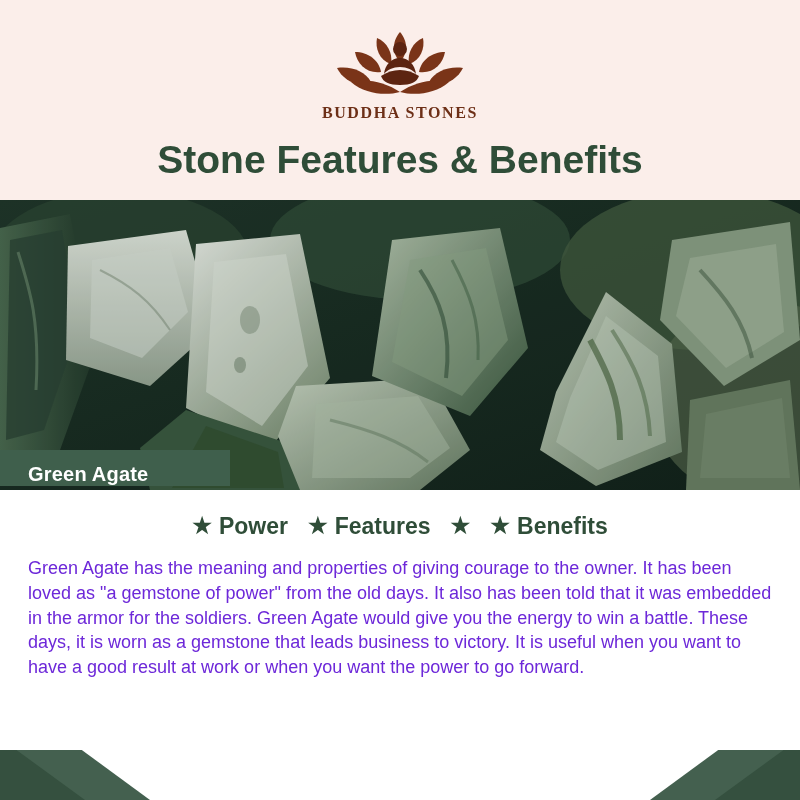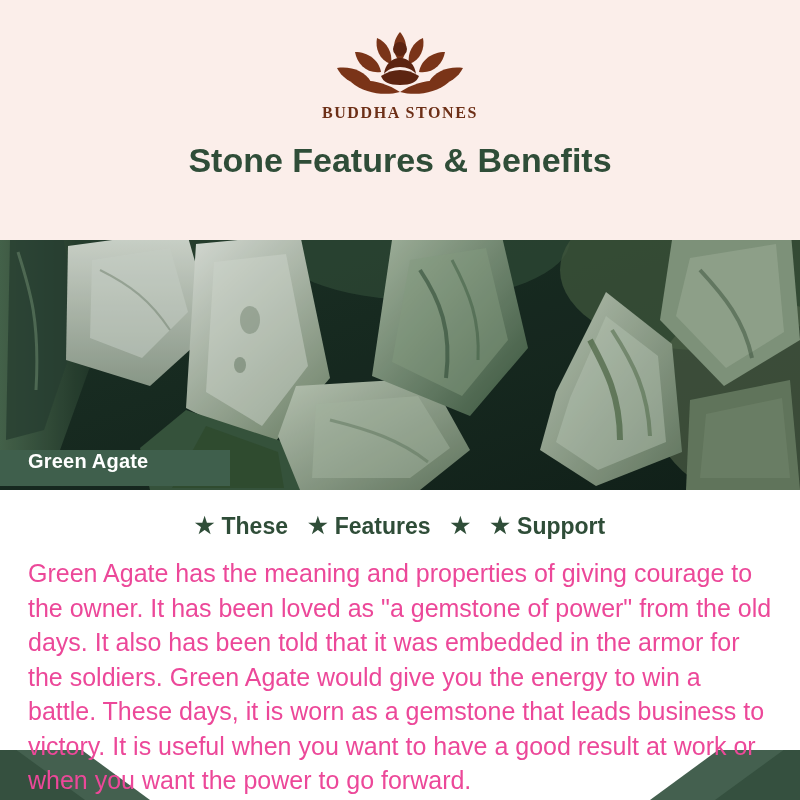--- a/index.html
+++ b/index.html
@@ -75,21 +75,21 @@
     width: 85px; height: 62px;
     clip-path: polygon(100% 0, 100% 100%, 0 100%);
     background: #35503f;
   }
 
   
   .header {
     position: absolute;
     top: 0; left: 0;
     width: 800px;
-    height: 240px;
+    height: 200px;
     background: #fbeeea;
     z-index: 2;
   }
   .header-inner {
     position: absolute;
     top: 0; left: 0;
     width: 800px;
     height: 200px;
     display: flex;
     flex-direction: column;
@@ -120,21 +120,21 @@
     top: 137px;
     left: 160px;
     width: 480px;
     height: 46px;
     background: #fbeeea;
     display: flex;
     align-items: center;
     justify-content: center;
   }
   .title-band-text {
-    font-size: 34px;
+    font-size: 39px;
     font-weight: bold;
     color: #2f4d38;
     font-family: "Liberation Sans", sans-serif;
     white-space: nowrap;
   }
 
   
   .photo {
     position: absolute;
     top: 200px;
@@ -149,21 +149,21 @@
 
   
   .stone-label {
     position: absolute;
     left: 0;
     top: 450px;
     height: 36px;
     min-width: 230px;
     background: #3f5f4c;
     display: flex;
-    align-items: flex-start;
+    align-items: flex-end;
     z-index: 3;
     padding-left: 28px;
     padding-right: 26px;
     box-sizing: border-box;
   }
   .stone-label-text {
     color: #ffffff;
     font-size: 20px;
     font-weight: bold;
     letter-spacing: 0.2px;
@@ -197,23 +197,23 @@
     font-weight: bold;
     color: #2f4d38;
     white-space: nowrap;
   }
   .kw .star {
     color: #2f4d38;
     font-size: 22px;
     line-height: 1;
   }
   .description {
-    font-size: 25px;
+    font-size: 18px;
     line-height: 1.38;
-    color: #ec4899;
+    color: #6d28d9;
     text-align: left;
     padding: 2px 4px 0 4px;
   }
 
   
   .bottom-strip {
     position: absolute;
     left: 0;
     bottom: 0;
     width: 800px;
@@ -348,30 +348,30 @@
   </div>
 
   <div class="stone-label">
     <span class="stone-label-text">Green Agate</span>
   </div>
 
   <div class="body-block">
     <div class="keywords">
       <div class="kw">
         <span class="star">★</span>
-        <span>These</span>
+        <span>Power</span>
       </div>
       <div class="kw">
         <span class="star">★</span>
         <span>Features</span>
       </div>
       <div class="kw">
         <span class="star">★</span>
       </div>
       <div class="kw">
         <span class="star">★</span>
-        <span>Support</span>
+        <span>Benefits</span>
       </div>
     </div>
     <div class="description">Green Agate has the meaning and properties of giving courage to the owner. It has been loved as "a gemstone of power" from the old days. It also has been told that it was embedded in the armor for the soldiers. Green Agate would give you the energy to win a battle. These days, it is worn as a gemstone that leads business to victory. It is useful when you want to have a good result at work or when you want the power to go forward.</div>
   </div>
 
 </div>
 
 </body></html>

